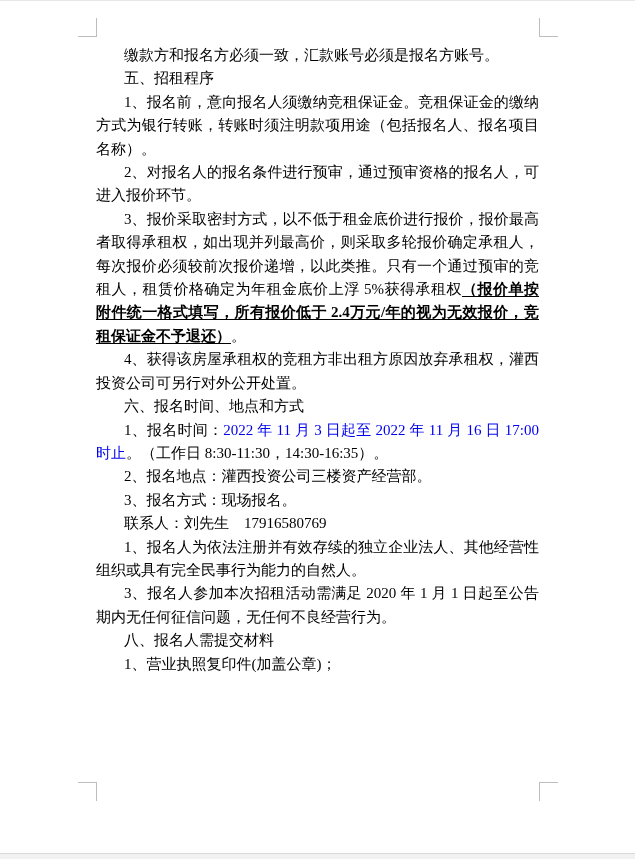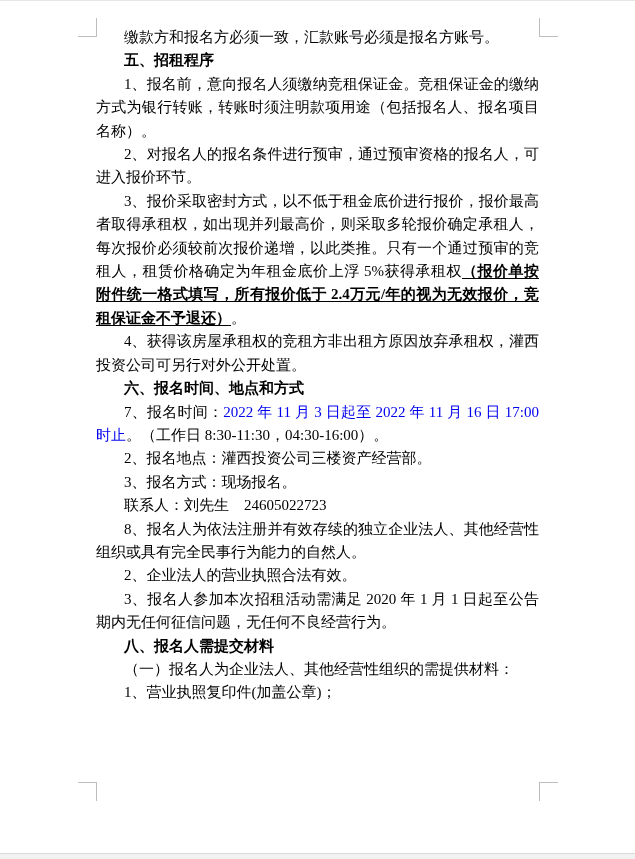--- a/index.html
+++ b/index.html
@@ -12,35 +12,35 @@
   .viewport {
     position: relative;
     width: 635px; height: 859px;
     background: #ffffff;
     border-top: 1px solid #e7e7e7;
     box-sizing: border-box;
   }
   
   .content {
     position: absolute;
-    left: 96px; top: 25px; width: 443px;
+    left: 96px; top: 43px; width: 443px;
     color: #000000;
     font-size: 15px;
     line-height: 23.4px;
     text-align: justify;
     text-justify: inter-character;
   }
   .content p {
     margin: 0;
     text-indent: 28px;
     white-space: pre-wrap;
     word-break: normal;
     overflow-wrap: break-word;
   }
-  .content p.heading { font-weight: bold; }
+  .content p.heading { font-weight: normal; }
   .run-n  { }
   .run-bu { font-weight: bold; text-decoration: underline; text-underline-offset: 2px; }
   .run-blue { }
   
   .crop-mark { position: absolute; width: 18px; height: 18px; border: 0 solid #bdbdbd; }
   .crop-tl { left: 78px;  top: 17px;  border-right-width: 1px; border-bottom-width: 1px; }
   .crop-tr { left: 539px; top: 17px;  border-left-width: 1px;  border-bottom-width: 1px; }
   .crop-bl { left: 78px;  top: 781px; border-right-width: 1px; border-top-width: 1px; }
   .crop-br { left: 539px; top: 781px; border-left-width: 1px;  border-top-width: 1px; }
   
@@ -59,26 +59,24 @@
   <div class="crop-mark crop-br" style="border-color: rgb(189, 189, 189);"></div>
 
   <div class="content" style="color: rgb(0, 0, 0);">
       <p class="body"><span class="run-n">缴款方和报名方必须一致，汇款账号必须是报名方账号。</span></p>
       <p class="heading"><span class="run-n">五、招租程序</span></p>
       <p class="body"><span class="run-n">1、报名前，意向报名人须缴纳竞租保证金。竞租保证金的缴纳方式为银行转账，转账时须注明款项用途（包括报名人、报名项目名称）。</span></p>
       <p class="body"><span class="run-n">2、对报名人的报名条件进行预审，通过预审资格的报名人，可进入报价环节。</span></p>
       <p class="body"><span class="run-n">3、报价采取密封方式，以不低于租金底价进行报价，报价最高者取得承租权，如出现并列最高价，则采取多轮报价确定承租人，每次报价必须较前次报价递增，以此类推。只有一个通过预审的竞租人，租赁价格确定为年租金底价上浮 5%获得承租权</span><span class="run-bu">（报价单按附件统一格式填写，所有报价低于 2.4万元/年的视为无效报价，竞租保证金不予退还）</span><span class="run-n">。</span></p>
       <p class="body"><span class="run-n">4、获得该房屋承租权的竞租方非出租方原因放弃承租权，灌西投资公司可另行对外公开处置。</span></p>
       <p class="heading"><span class="run-n">六、报名时间、地点和方式</span></p>
-      <p class="body"><span class="run-n">7、报名时间：</span><span class="run-blue" style="color: rgb(0, 0, 238);">2022 年 11 月 3 日起至 2022 年 11 月 16 日 17:00 时止</span><span class="run-n">。（工作日 8:30-11:30，04:30-16:00）。</span></p>
+      <p class="body"><span class="run-n">1、报名时间：</span><span class="run-blue" style="color: rgb(0, 0, 238);">2022 年 11 月 3 日起至 2022 年 11 月 16 日 17:00 时止</span><span class="run-n">。（工作日 8:30-11:30，14:30-16:35）。</span></p>
       <p class="body"><span class="run-n">2、报名地点：灌西投资公司三楼资产经营部。</span></p>
       <p class="body"><span class="run-n">3、报名方式：现场报名。</span></p>
-      <p class="body"><span class="run-n">联系人：刘先生　24605022723</span></p>
-      <p class="body"><span class="run-n">8、报名人为依法注册并有效存续的独立企业法人、其他经营性组织或具有完全民事行为能力的自然人。</span></p>
-      <p class="body"><span class="run-n">2、企业法人的营业执照合法有效。</span></p>
+      <p class="body"><span class="run-n">联系人：刘先生　17916580769</span></p>
+      <p class="body"><span class="run-n">1、报名人为依法注册并有效存续的独立企业法人、其他经营性组织或具有完全民事行为能力的自然人。</span></p>
       <p class="body"><span class="run-n">3、报名人参加本次招租活动需满足 2020 年 1 月 1 日起至公告期内无任何征信问题，无任何不良经营行为。</span></p>
       <p class="heading"><span class="run-n">八、报名人需提交材料</span></p>
-      <p class="body"><span class="run-n">（一）报名人为企业法人、其他经营性组织的需提供材料：</span></p>
       <p class="body"><span class="run-n">1、营业执照复印件(加盖公章)；</span></p>
     </div>
 
   <div class="page-gap" style="background: rgb(242, 242, 242);"></div>
 </div>
 
 </body></html>

